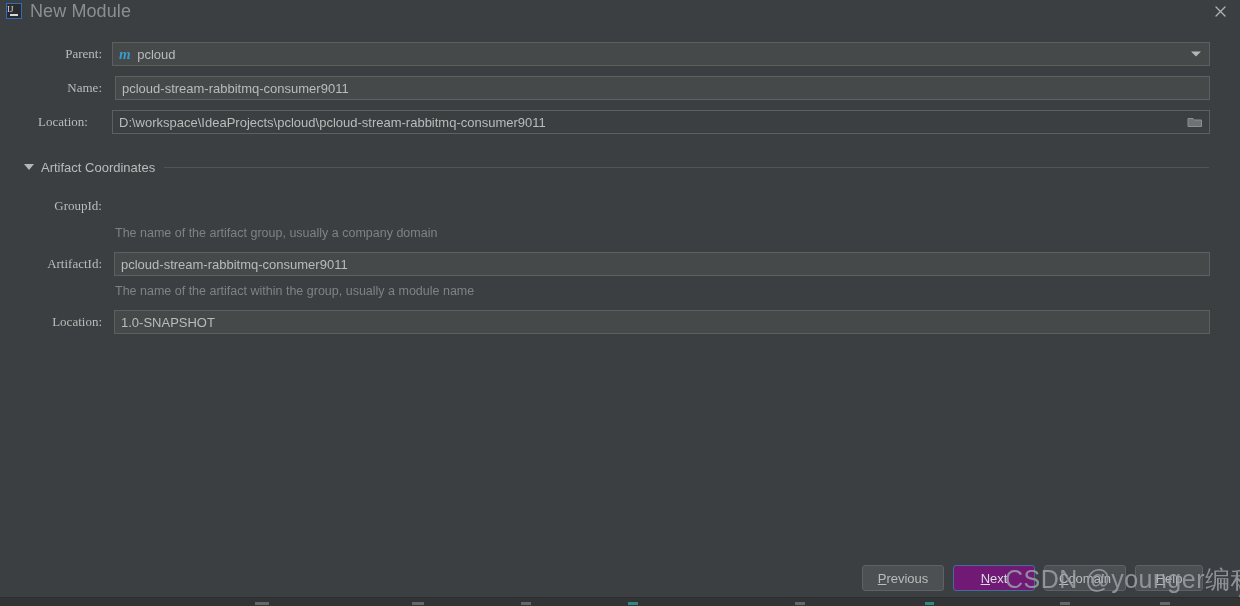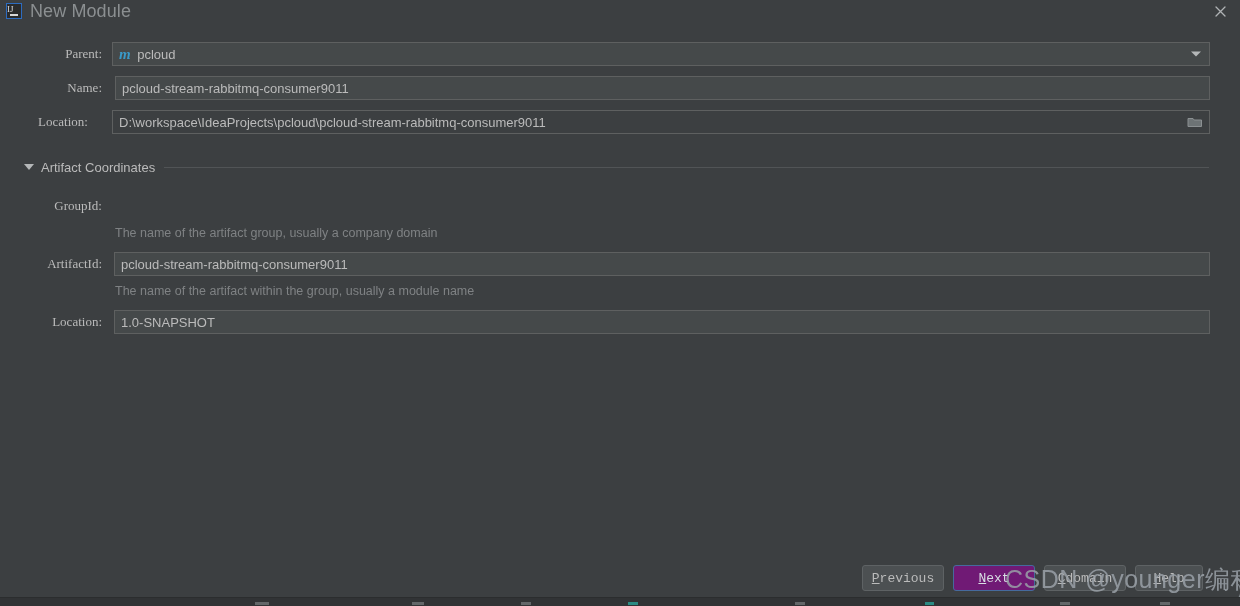--- a/index.html
+++ b/index.html
@@ -192,21 +192,20 @@
     border-radius: 3px;
     border: 1px solid #5e6264;
     background: #4c5052;
     color: #bbbbbb;
     font-size: 13px;
     display: flex;
     align-items: center;
     justify-content: center;
     box-sizing: border-box;
     user-select: none;
-    font-family: Liberation Mono, monospace;
   }
   .btn.primary {
     background: #701a75;
     border-color: #466a9c;
     color: #d8dde3;
   }
   .mn { text-decoration: underline; text-underline-offset: 1px; }
 
   
   .watermark {

